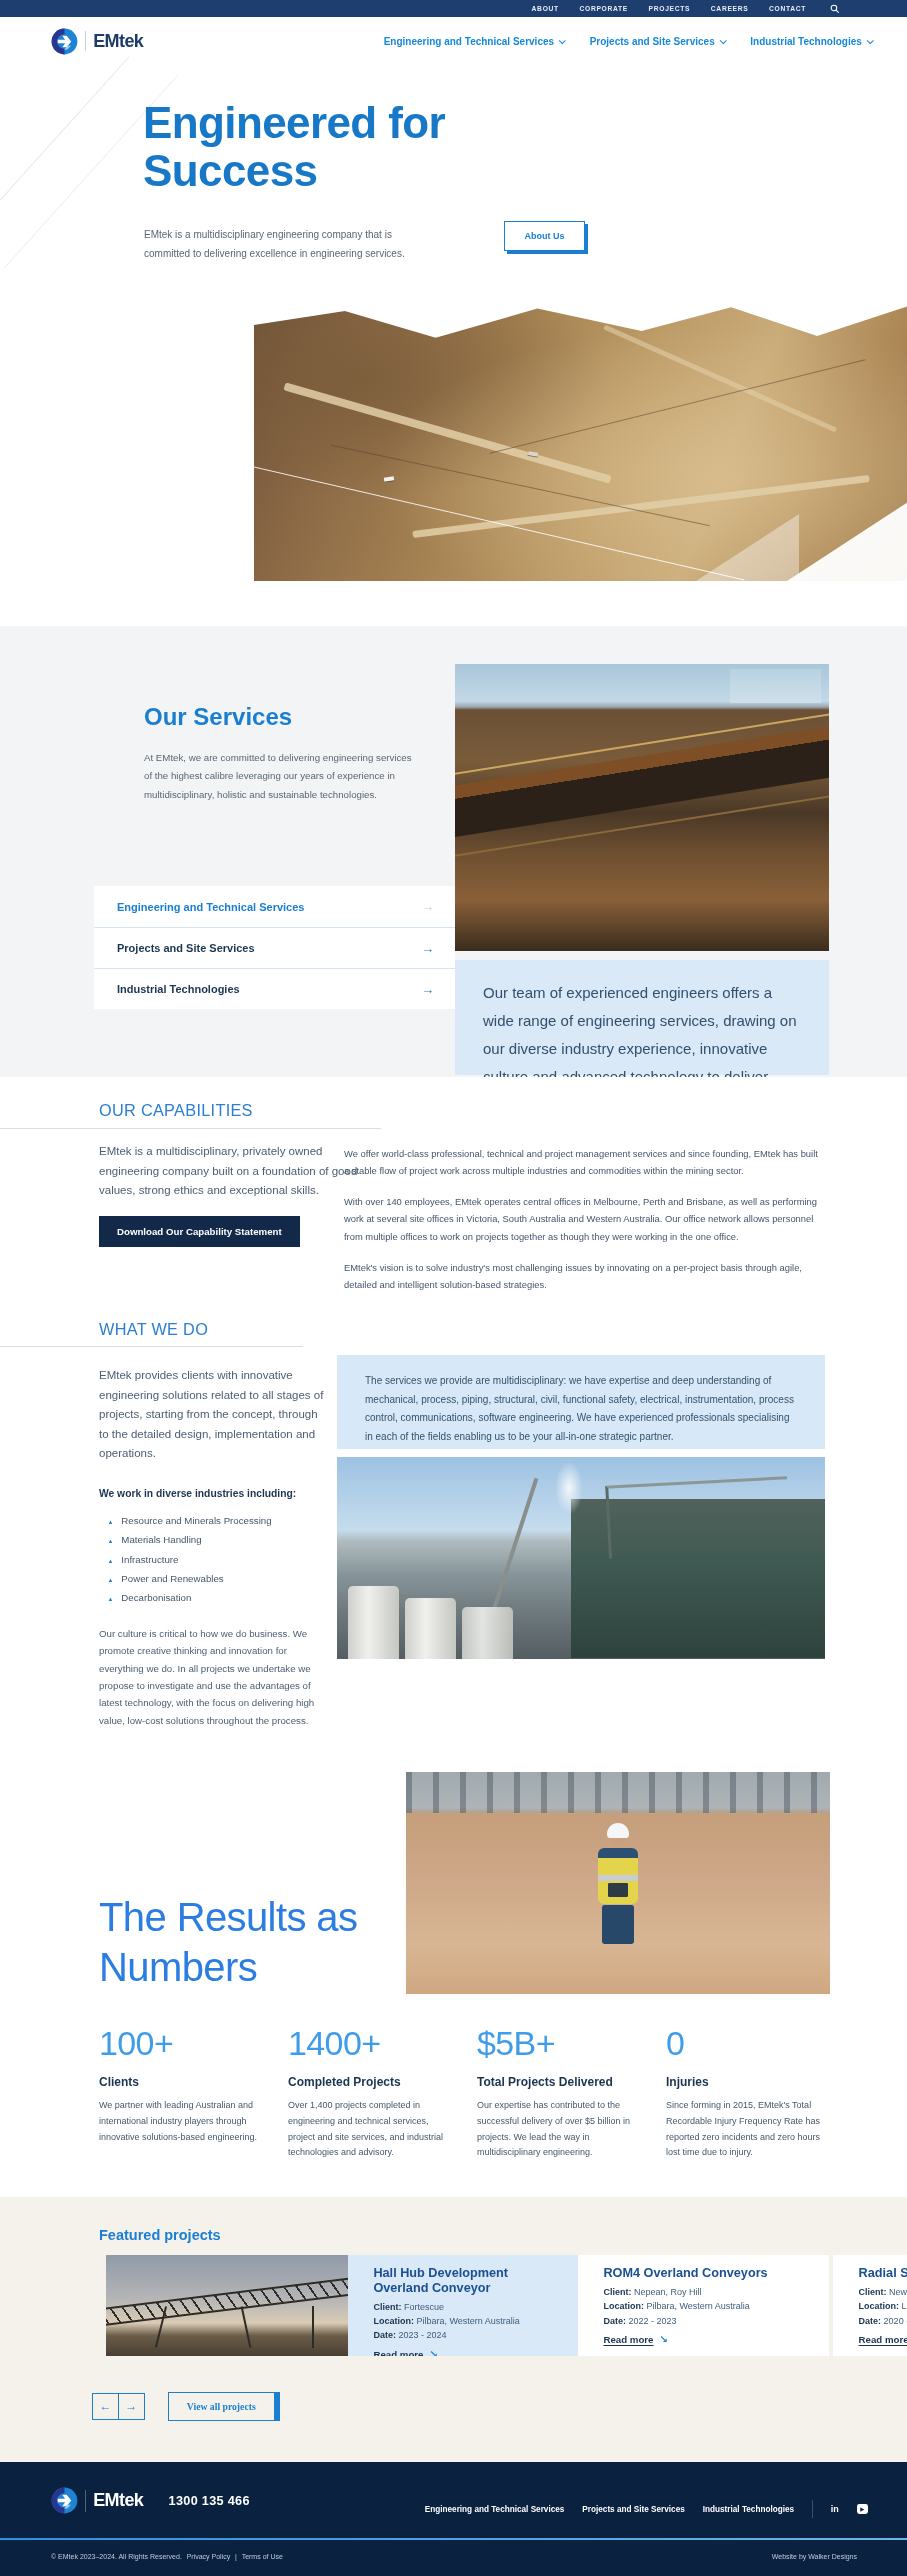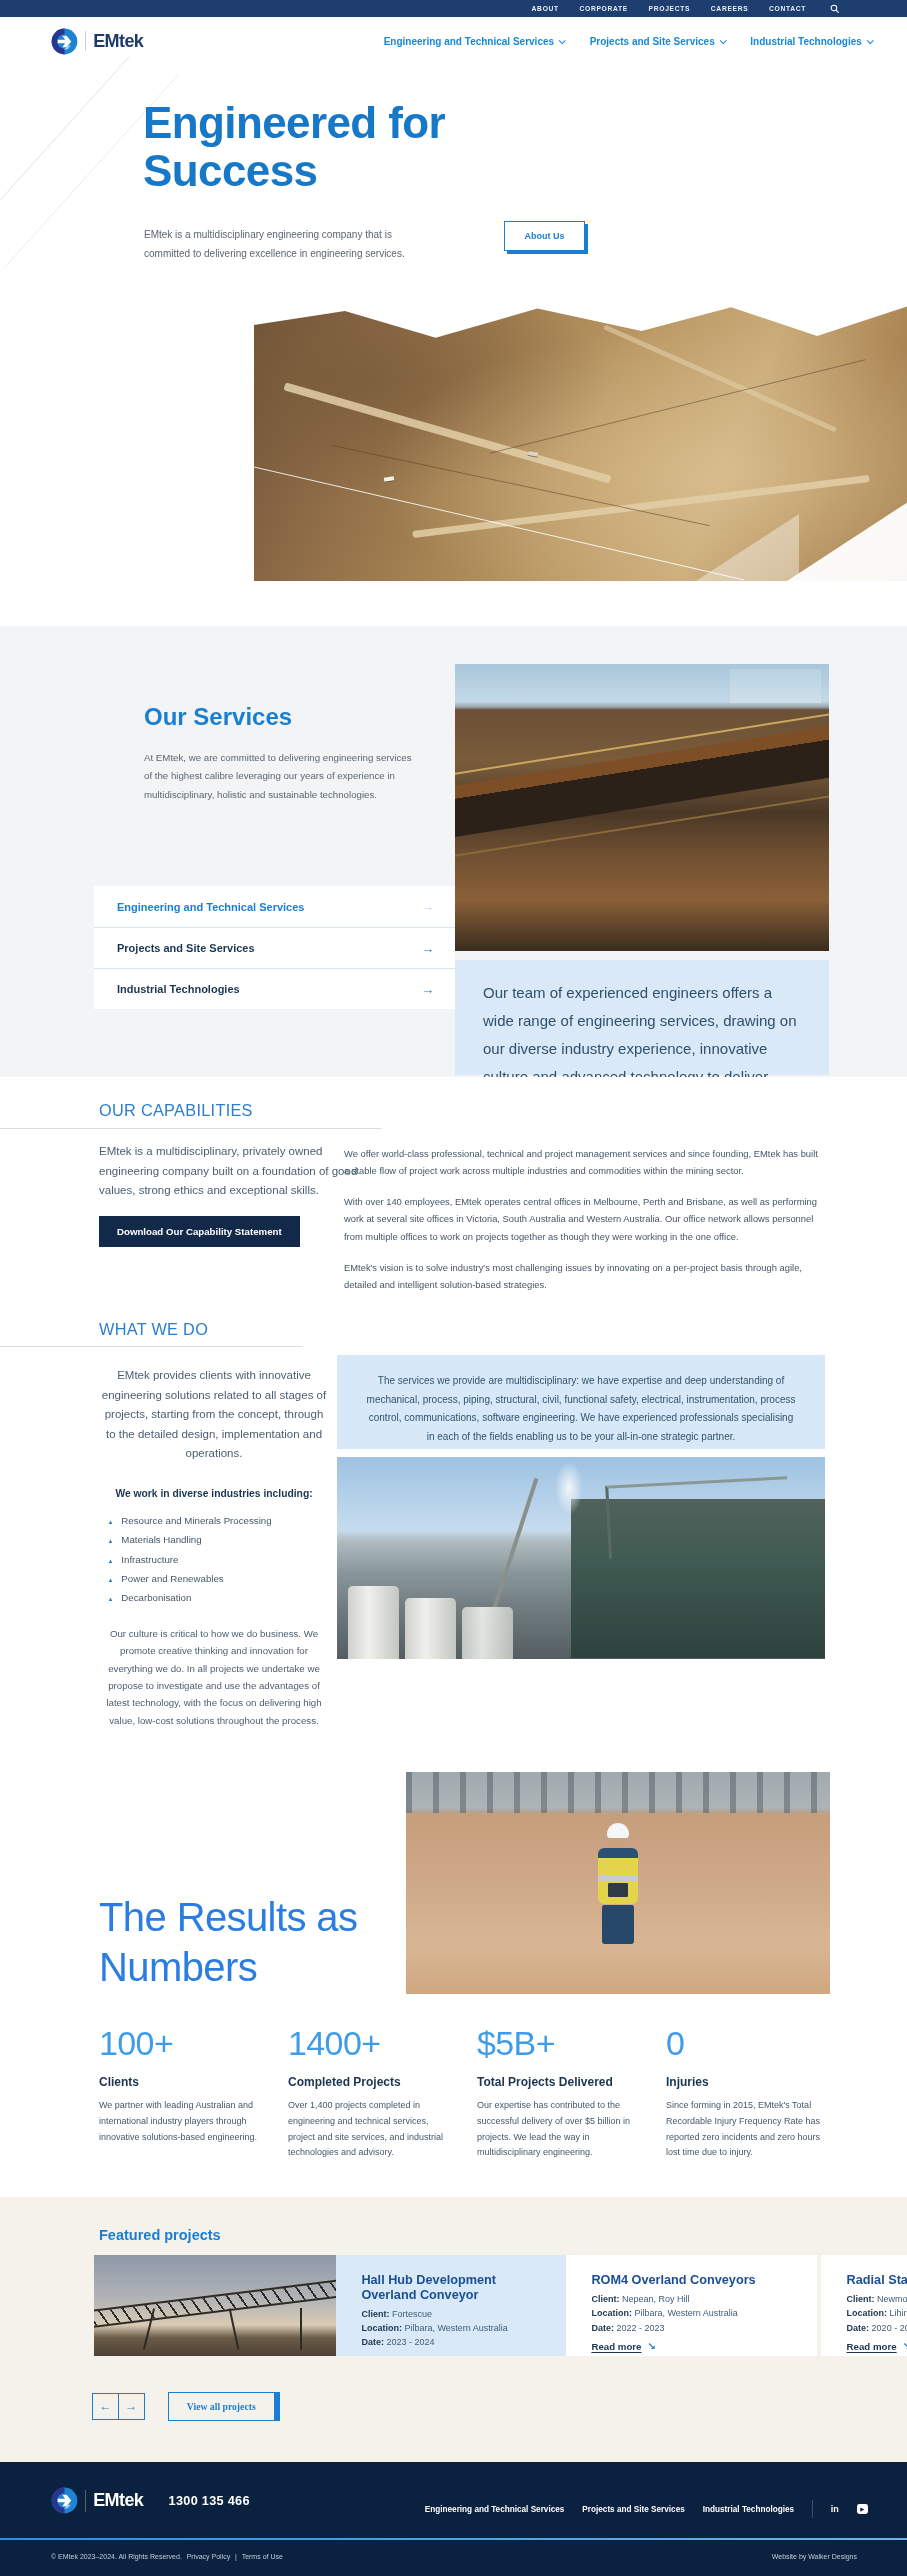--- a/index.html
+++ b/index.html
@@ -80,21 +80,21 @@
   .sec-heading { font-size:16.3px; font-weight:normal; letter-spacing:0.3px; color:#2b7fd0; }
   .cap-heading { position:absolute; left:99px; top:24px; }
   .cap-rule { position:absolute; left:0; top:51px; width:381px; border-top:0.6px solid #d9dee3; }
   .cap-left { position:absolute; left:99px; top:65px; width:274px; }
   .cap-intro { font-size:11.5px; line-height:1.7; color:#4b5e72; }
   .btn-navy { margin-top:15.7px; background:#13294a; color:#fff; border:none; font-size:9.7px; font-weight:bold; padding:9.7px 18px; cursor:pointer; font-family:inherit; }
   .cap-right { position:absolute; left:344px; top:68px; width:481px; }
   .cap-right p { font-size:9.4px; line-height:1.85; color:#45566b; margin-bottom:13.3px; }
 
   
-  .sec-wwd { position:relative; height:372px; background:#fff;text-align:center; }
+  .sec-wwd { position:relative; height:372px; background:#fff; }
   .wwd-heading { position:absolute; left:99px; top:15.7px; }
   .wwd-rule { position:absolute; left:0; top:42px; width:303px; border-top:0.6px solid #d9dee3; }
   .wwd-left { position:absolute; left:99px; top:62px; width:230px; }
   .wwd-intro { font-size:11.5px; line-height:1.7; color:#4b5e72; }
   .wwd-subhead { margin-top:24px; font-size:10.3px; font-weight:bold; color:#1b3550; }
   .wwd-list { list-style:none; margin-top:12px; }
   .wwd-list li { display:flex; align-items:baseline; gap:7.9px; padding:4.2px 0 4.2px 8.5px; font-size:9.7px; color:#44586c; }
   .tri { color:#1a7fd0; font-size:6px; }
   .wwd-culture { margin-top:17px; font-size:9.7px; line-height:1.8; color:#4b5e72; }
   .wwd-box { position:absolute; left:337px; top:51px; width:488px; height:94px; background:#d7e9f8; padding:17px 28px 0 28px; }
@@ -124,21 +124,21 @@
   .res-heading { position:absolute; left:99px; top:120px; width:363px; font-size:40px; line-height:1.26; font-weight:normal; color:#2b7de2; letter-spacing:-0.6px; }
   .stats { position:absolute; left:99px; top:252px; display:flex; }
   .stat { width:189px; padding-right:27px; }
   .stat-value { font-size:34px; color:#3f9ce8; letter-spacing:-0.6px; }
   .stat-label { margin-top:12px; font-size:12px; font-weight:bold; color:#1b3550; }
   .stat-desc { margin-top:9px; font-size:9px; line-height:1.75; color:#44586c; }
 
   
   .sec-featured { position:relative; height:265px; background:#f5f2ec; }
   .feat-heading { position:absolute; left:99px; top:30px; font-size:14.5px; font-weight:bold; color:#1a7fd0; }
-  .carousel { position:absolute; left:94px; top:58px; right:0; height:101px; display:flex; align-items:flex-start; overflow:hidden; }
+  .carousel { position:absolute; left:106px; top:58px; right:0; height:101px; display:flex; align-items:center; overflow:hidden; }
   .proj-photo { width:242px; height:106px; flex:0 0 auto; overflow:hidden; position:relative;
     background:linear-gradient(to bottom, #8e99a8 0%, #b3b4b6 42%, #d9cbb4 66%, #6b5c49 78%, #443a2e 100%); }
   .truss { position:absolute; left:-12px; top:39px; width:278px; height:18px; transform:rotate(-7deg);
     background:repeating-linear-gradient(62deg, #2e2a24 0 1.8px, transparent 1.8px 10.3px); border-top:2.4px solid #2e2a24; border-bottom:2.4px solid #2e2a24; }
   .leg { position:absolute; width:2.4px; height:42px; background:#2e2a24; top:53px; }
   .leg1 { left:54px; transform:rotate(14deg); } .leg2 { left:139px; transform:rotate(-12deg); } .leg3 { left:206px; }
   .card { height:115px; flex:0 0 auto; padding:18px 18px 0 25.4px; overflow:hidden; }
   .card.c-blue { width:230px; background:#d9e9f7; }
   .card.c-white { width:251px; background:#fff; }
   .card.c-cut { width:248px; background:#fff; margin-left:4.2px; }

